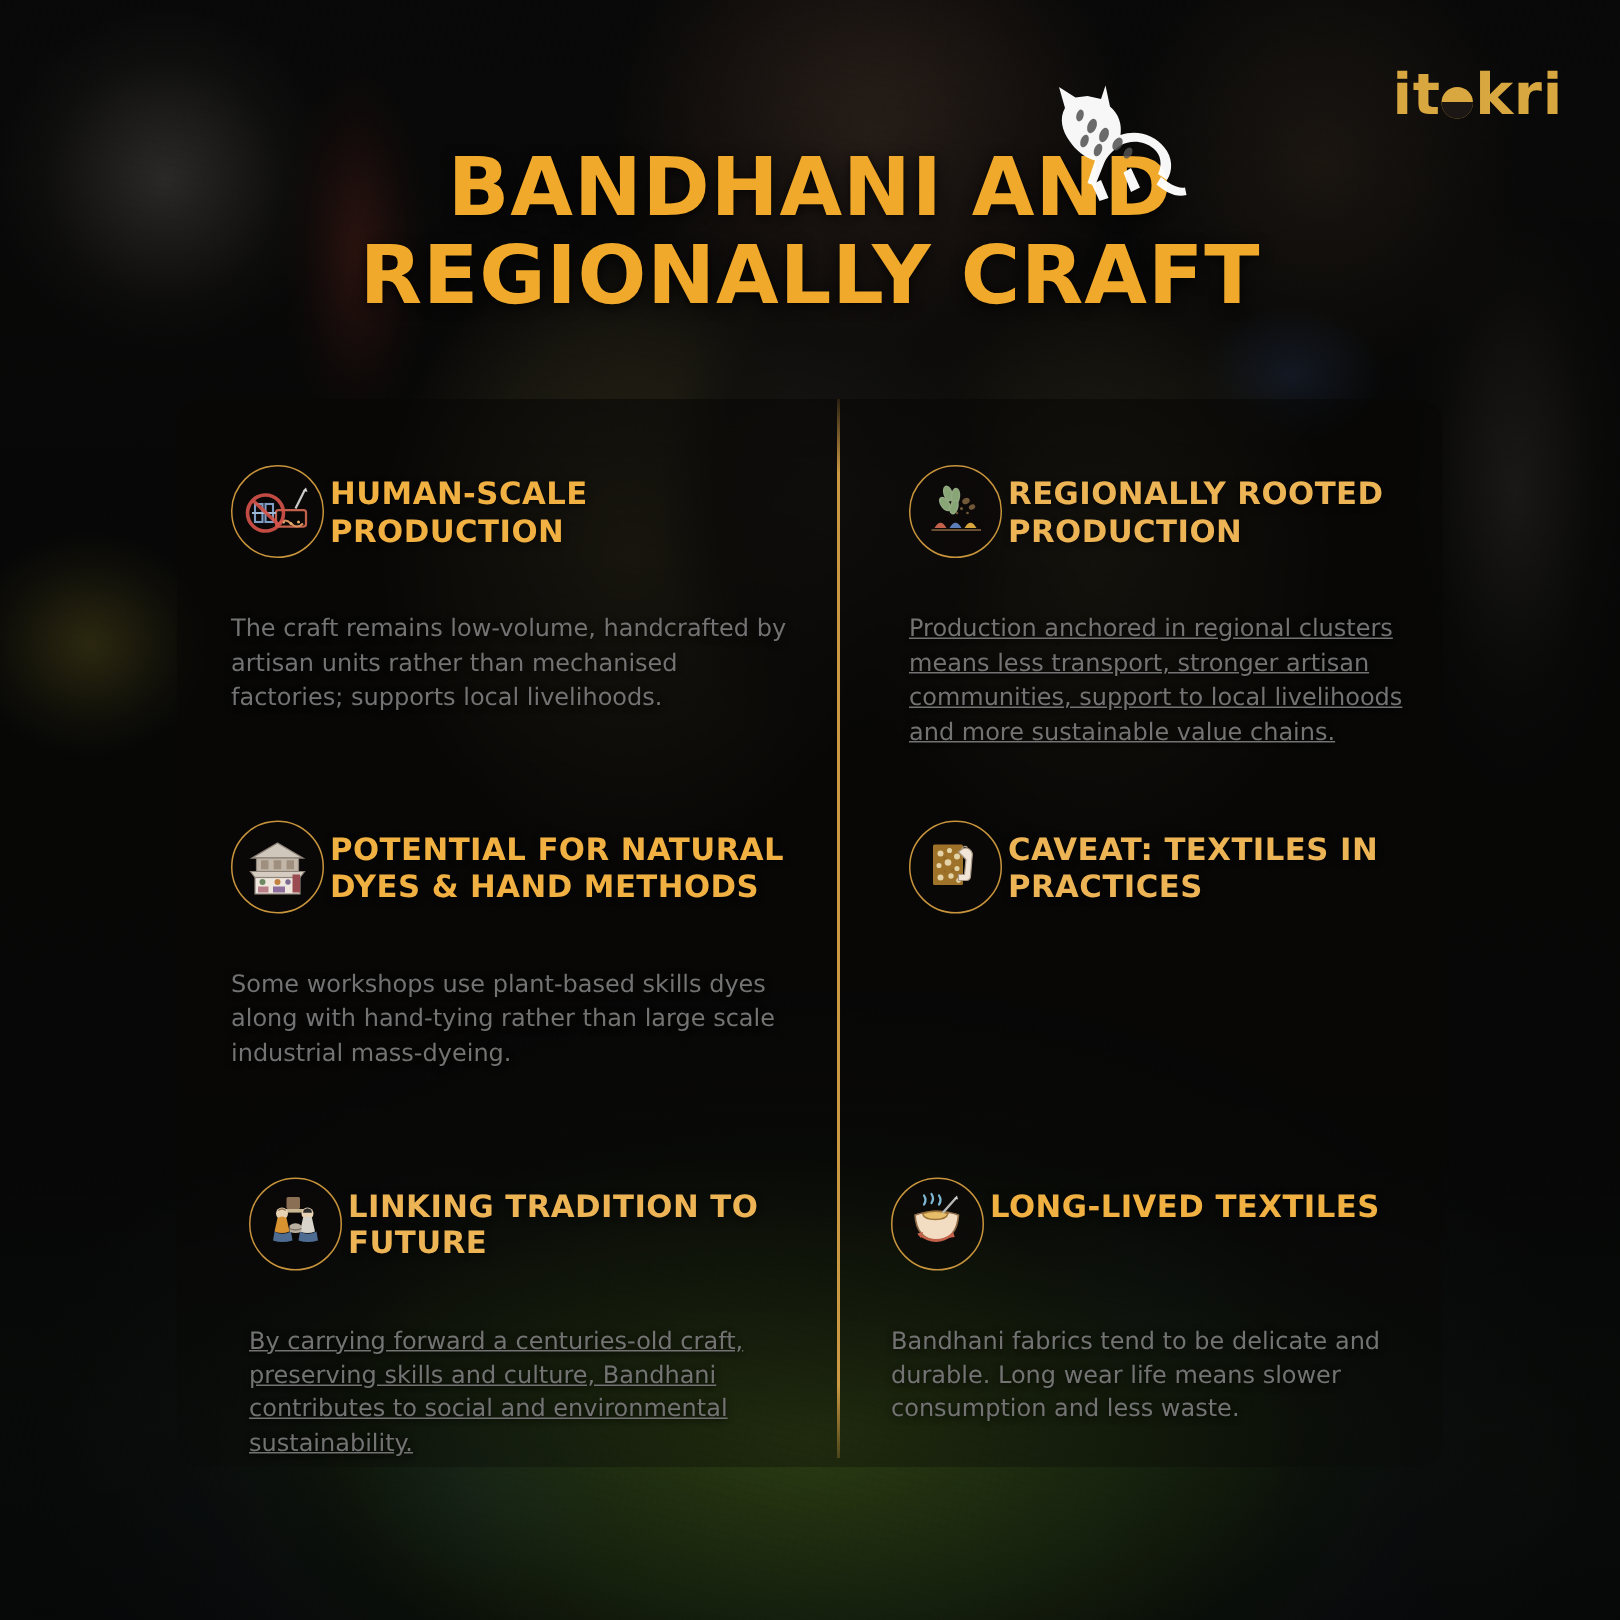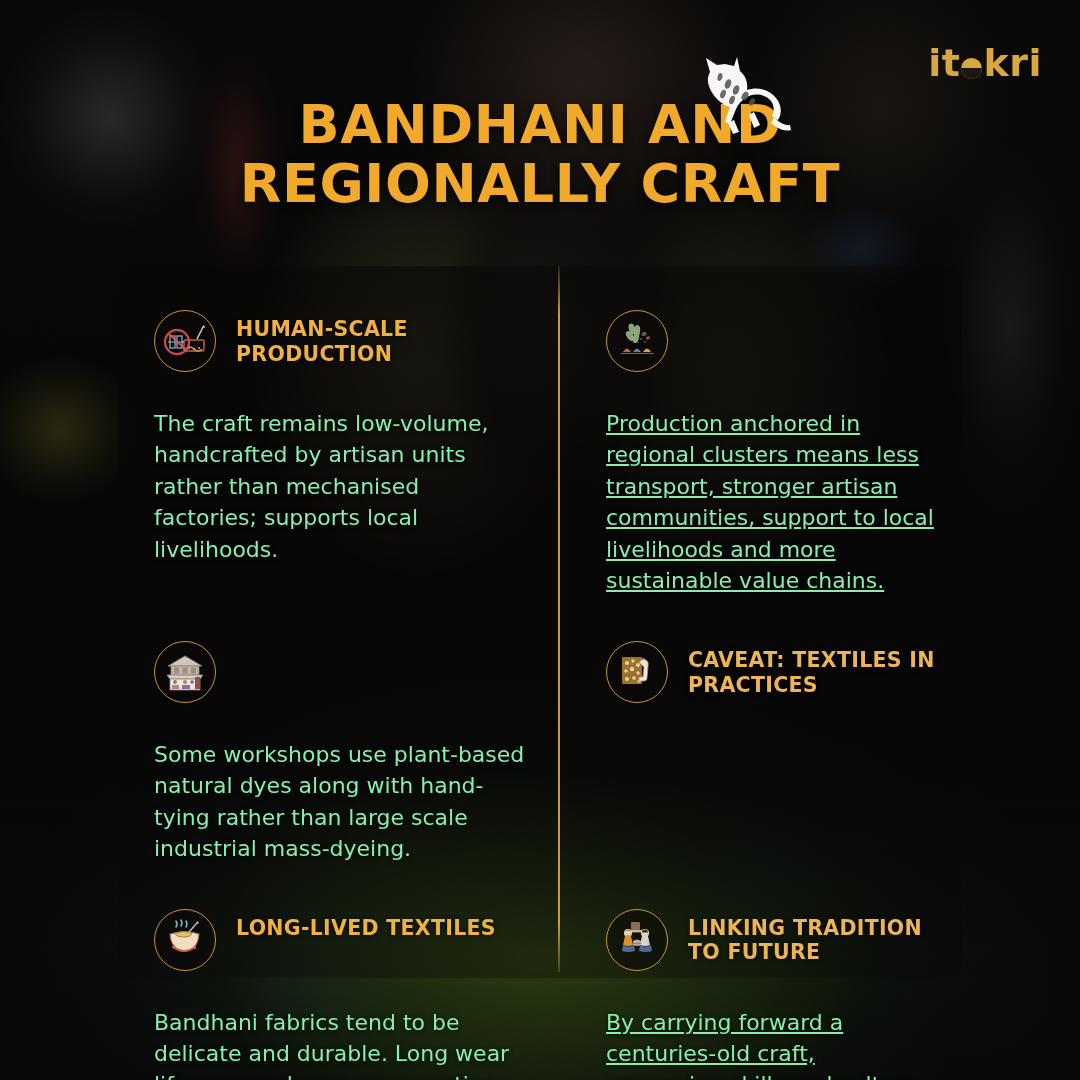--- a/index.html
+++ b/index.html
@@ -151,21 +151,21 @@
     grid-template-rows:repeat(3, 1fr);
     z-index:5;
   }
 
   .cell { position:relative; padding:42px 30px 0 36px; }
   .cell.col-right { padding-left:48px; padding-right:24px; }
 
   .cell-head {
     display:flex;
     align-items:flex-start;
-    gap:20px;
+    gap:4px;
     min-height:76px;
   }
 
   .icon-ring {
     flex:0 0 auto;
     width:62px; height:62px;
     border-radius:50%;
     border:1.6px solid #C8943C;
     background:rgba(12,10,9,.55);
     display:flex; align-items:center; justify-content:center;
@@ -182,23 +182,23 @@
     letter-spacing:.3px;
     color:#F0B042;
     padding-top:9px;
     text-shadow:0 1px 5px rgba(0,0,0,.6);
   }
   .col-right .cell-title { color:#EDB455; }
 
   .cell-body {
     margin-top:24px;
     font-family:"DejaVu Sans", sans-serif;
-    font-size:22px;
+    font-size:16px;
     line-height:1.43;
-    color:#86efac;
+    color:#737373;
     text-shadow:0 1px 5px rgba(0,0,0,.75);
     max-width:392px;
   }
   .col-right .cell-body { max-width:404px;text-decoration:underline; }
 </style>
 </head>
 <body>
 
 <div id="poster">
 
@@ -275,20 +275,21 @@
               <circle cx="26" cy="20" r="1"></circle>
                 <circle cx="30" cy="23" r=".9"></circle>
                 <circle cx="23" cy="23" r=".8"></circle>
             </g>
             <path d="M8 33 q4 -7 8 0 z" fill="#C4614C"></path>
             <path d="M18 33 q4 -7 8 0 z" fill="#5D7DB8"></path>
             <path d="M28 33 q4 -7 8 0 z" fill="#D8A43C"></path>
             <path d="M6 34.4 h33" stroke="#8A6A42" stroke-width="1"></path>
           </svg>
         </div>
+        <div class="cell-title">REGIONALLY ROOTED PRODUCTION</div>
       </div>
       <div class="cell-body">Production anchored in regional clusters means less transport, stronger artisan communities, support to local livelihoods and more sustainable value chains.</div>
     </div>
 
     <div class="cell col-left">
       <div class="cell-head">
         <div class="icon-ring">
           <svg width="46" height="46" viewBox="0 0 46 46">
             <path d="M6 17 L23 7 L40 17 Z" fill="#CFC6BC" stroke="#8D8379" stroke-width=".9"></path>
             <rect x="9" y="17" width="28" height="9" fill="#C2B6A9" stroke="#8D8379" stroke-width=".8"></rect>
@@ -298,22 +299,23 @@
             <path d="M5 26 L41 26 L38 30 L8 30 Z" fill="#D6CCC2" stroke="#8D8379" stroke-width=".8"></path>
             <rect x="8" y="30" width="30" height="11" fill="#EFE7DE" stroke="#8D8379" stroke-width=".8"></rect>
             <rect x="33" y="28" width="5" height="12" fill="#9B4B52"></rect>
             <rect x="10" y="36" width="7" height="4" fill="#B9808A"></rect>
             <rect x="20" y="36" width="8" height="4" fill="#8E6E9C"></rect>
             <circle cx="13" cy="33" r="2" fill="#6F8A63"></circle>
             <circle cx="23" cy="33" r="2" fill="#C2813F"></circle>
             <circle cx="30" cy="33" r="1.8" fill="#7C6A93"></circle>
           </svg>
         </div>
-      </div>
-      <div class="cell-body">Some workshops use plant-based natural dyes along with hand-tying rather than large scale industrial mass-dyeing.</div>
+        <div class="cell-title">POTENTIAL FOR NATURAL DYES &amp; HAND METHODS</div>
+      </div>
+      <div class="cell-body">Some workshops use plant-based skills dyes along with hand-tying rather than large scale industrial mass-dyeing.</div>
     </div>
 
     <div class="cell col-right">
       <div class="cell-head">
         <div class="icon-ring">
           <svg width="44" height="44" viewBox="0 0 44 44">
             <rect x="7" y="7" width="20" height="27" rx="1" fill="#B8852F" opacity=".85"></rect>
             <g fill="#E8D9AE" opacity=".95">
               <circle cx="12" cy="13" r="2"></circle>
                 <circle cx="18" cy="11" r="1.7"></circle>
@@ -329,45 +331,20 @@
               <circle cx="15" cy="16" r="1"></circle>
                 <circle cx="20" cy="24" r="1"></circle>
                 <circle cx="15" cy="25" r=".9"></circle>
             </g>
             <path d="M24 12 q4 -4 7 -2 q3 2 2 6 l-1 12 q0 3 -3 3 l-5 0 l0 -4 l4 0 l1 -10 z" fill="#F1E6D8" stroke="#A89884" stroke-width=".8"></path>
             <path d="M26 10 q2 -3 4 -1" fill="none" stroke="#A89884" stroke-width=".8"></path>
           </svg>
         </div>
         <div class="cell-title">CAVEAT: TEXTILES IN PRACTICES</div>
       </div>
-    </div>
-
-    <div class="cell col-left">
-      <div class="cell-head">
-        <div class="icon-ring">
-          <svg width="46" height="46" viewBox="0 0 46 46">
-            <g stroke="#7FB8D4" stroke-width="1.5" fill="none" stroke-linecap="round">
-              <path d="M14 10 q2 -3 0 -6"></path>
-              <path d="M19 9 q2 -3 0 -6"></path>
-              <path d="M24 10 q2 -3 0 -6"></path>
-            </g>
-            <path d="M8 17 q15 -5 29 0 q-1 16 -14.5 17 Q9 33 8 17 Z" fill="#F2DCC2" stroke="#8E6B46" stroke-width="1.1"></path>
-            <path d="M13 16 q9 -3 17 0 q-1 4 -8.5 4 Q14 20 13 16 Z" fill="#E6BE6A" stroke="#9C7336" stroke-width=".9"></path>
-            <path d="M27 15 L35 6" stroke="#B8B8B8" stroke-width="1.6" stroke-linecap="round"></path>
-            <path d="M34 6 l2 -2 .7 2.6 z" fill="#CECECE"></path>
-            <g fill="none" stroke="#C4614B" stroke-width="1.8" stroke-linecap="round">
-              <path d="M11 30 q11 8 22 0"></path>
-            </g>
-            <path d="M33 28 l1.6 3.6 -3.8 .6 z" fill="#C4614B"></path>
-            <path d="M12 32.5 l-2.4 -3.2 3.8 -1 z" fill="#C4614B"></path>
-          </svg>
-        </div>
-        <div class="cell-title">LONG-LIVED TEXTILES</div>
-      </div>
-      <div class="cell-body">Bandhani fabrics tend to be delicate and durable. Long wear life means slower consumption and less waste.</div>
     </div>
 
     <div class="cell col-right">
       <div class="cell-head">
         <div class="icon-ring">
           <svg width="46" height="46" viewBox="0 0 46 46">
             <rect x="17" y="5" width="9" height="8" rx="1" fill="#8A6F55"></rect>
             <rect x="14" y="13" width="16" height="2.4" fill="#C9B794"></rect>
             <circle cx="14" cy="16" r="4" fill="#E8D2B4"></circle>
             <path d="M11 19 q3 -2 6 0 l2 9 q-5 2 -10 0 z" fill="#D8922F"></path>
@@ -379,14 +356,39 @@
             <path d="M28.5 13.5 q2.5 -2 5 0 l.5 2 l-6 0 z" fill="#2C2C2C"></path>
             <path d="M19 24 q4 -3 8 0 l0 4 q-4 2 -8 0 z" fill="#B9AFA0"></path>
             <path d="M19 26 q4 2 8 0" fill="none" stroke="#7C7466" stroke-width=".9"></path>
           </svg>
         </div>
         <div class="cell-title">LINKING TRADITION TO FUTURE</div>
       </div>
       <div class="cell-body">By carrying forward a centuries-old craft, preserving skills and culture, Bandhani contributes to social and environmental sustainability.</div>
     </div>
 
+    <div class="cell col-left">
+      <div class="cell-head">
+        <div class="icon-ring">
+          <svg width="46" height="46" viewBox="0 0 46 46">
+            <g stroke="#7FB8D4" stroke-width="1.5" fill="none" stroke-linecap="round">
+              <path d="M14 10 q2 -3 0 -6"></path>
+              <path d="M19 9 q2 -3 0 -6"></path>
+              <path d="M24 10 q2 -3 0 -6"></path>
+            </g>
+            <path d="M8 17 q15 -5 29 0 q-1 16 -14.5 17 Q9 33 8 17 Z" fill="#F2DCC2" stroke="#8E6B46" stroke-width="1.1"></path>
+            <path d="M13 16 q9 -3 17 0 q-1 4 -8.5 4 Q14 20 13 16 Z" fill="#E6BE6A" stroke="#9C7336" stroke-width=".9"></path>
+            <path d="M27 15 L35 6" stroke="#B8B8B8" stroke-width="1.6" stroke-linecap="round"></path>
+            <path d="M34 6 l2 -2 .7 2.6 z" fill="#CECECE"></path>
+            <g fill="none" stroke="#C4614B" stroke-width="1.8" stroke-linecap="round">
+              <path d="M11 30 q11 8 22 0"></path>
+            </g>
+            <path d="M33 28 l1.6 3.6 -3.8 .6 z" fill="#C4614B"></path>
+            <path d="M12 32.5 l-2.4 -3.2 3.8 -1 z" fill="#C4614B"></path>
+          </svg>
+        </div>
+        <div class="cell-title">LONG-LIVED TEXTILES</div>
+      </div>
+      <div class="cell-body">Bandhani fabrics tend to be delicate and durable. Long wear life means slower consumption and less waste.</div>
+    </div>
+
   </div>
 </div>
 
 </body></html>

